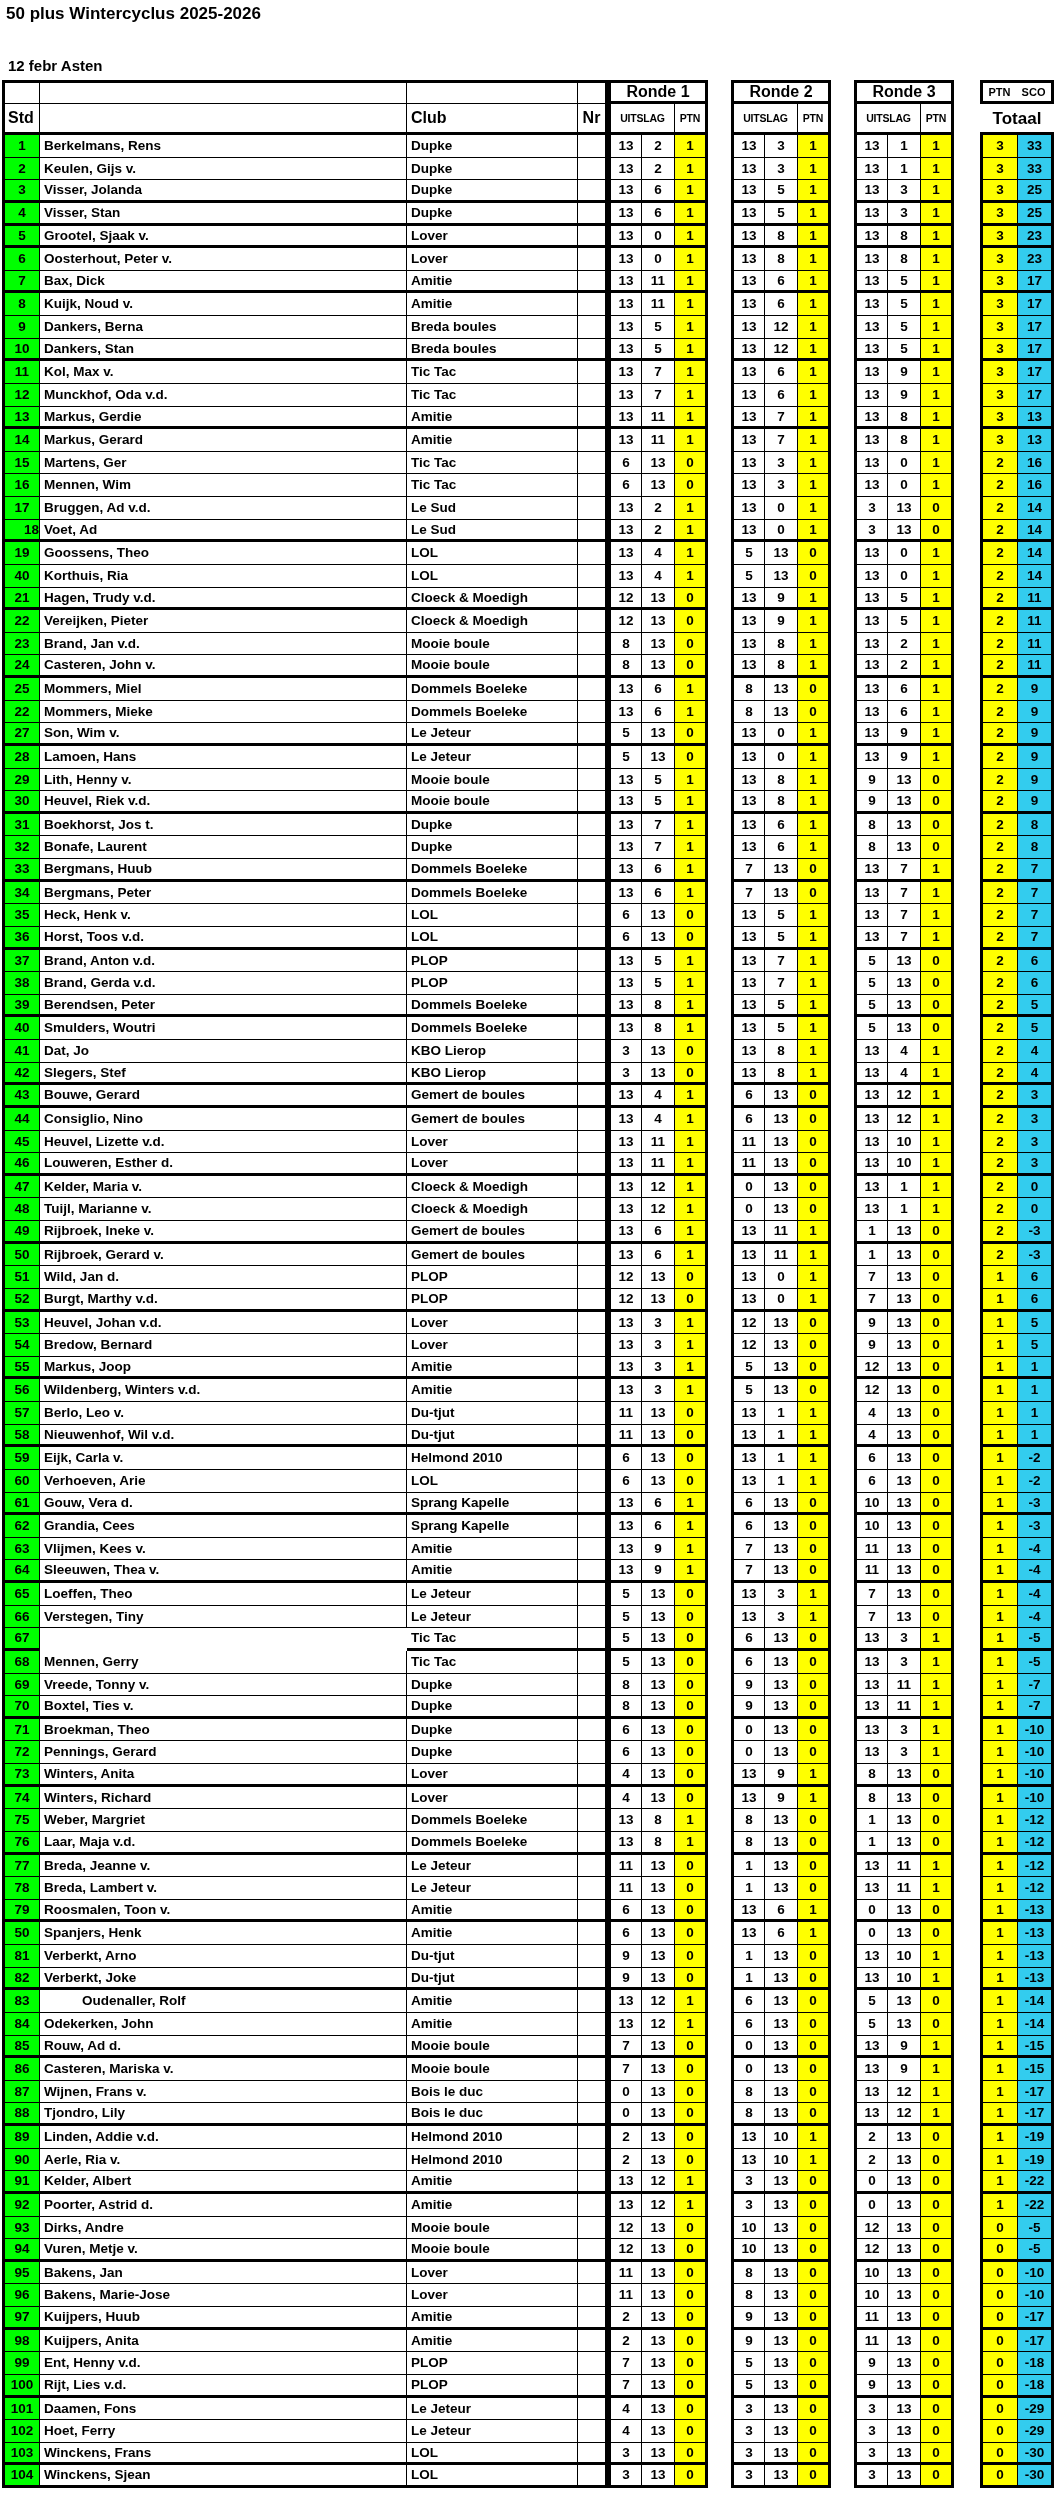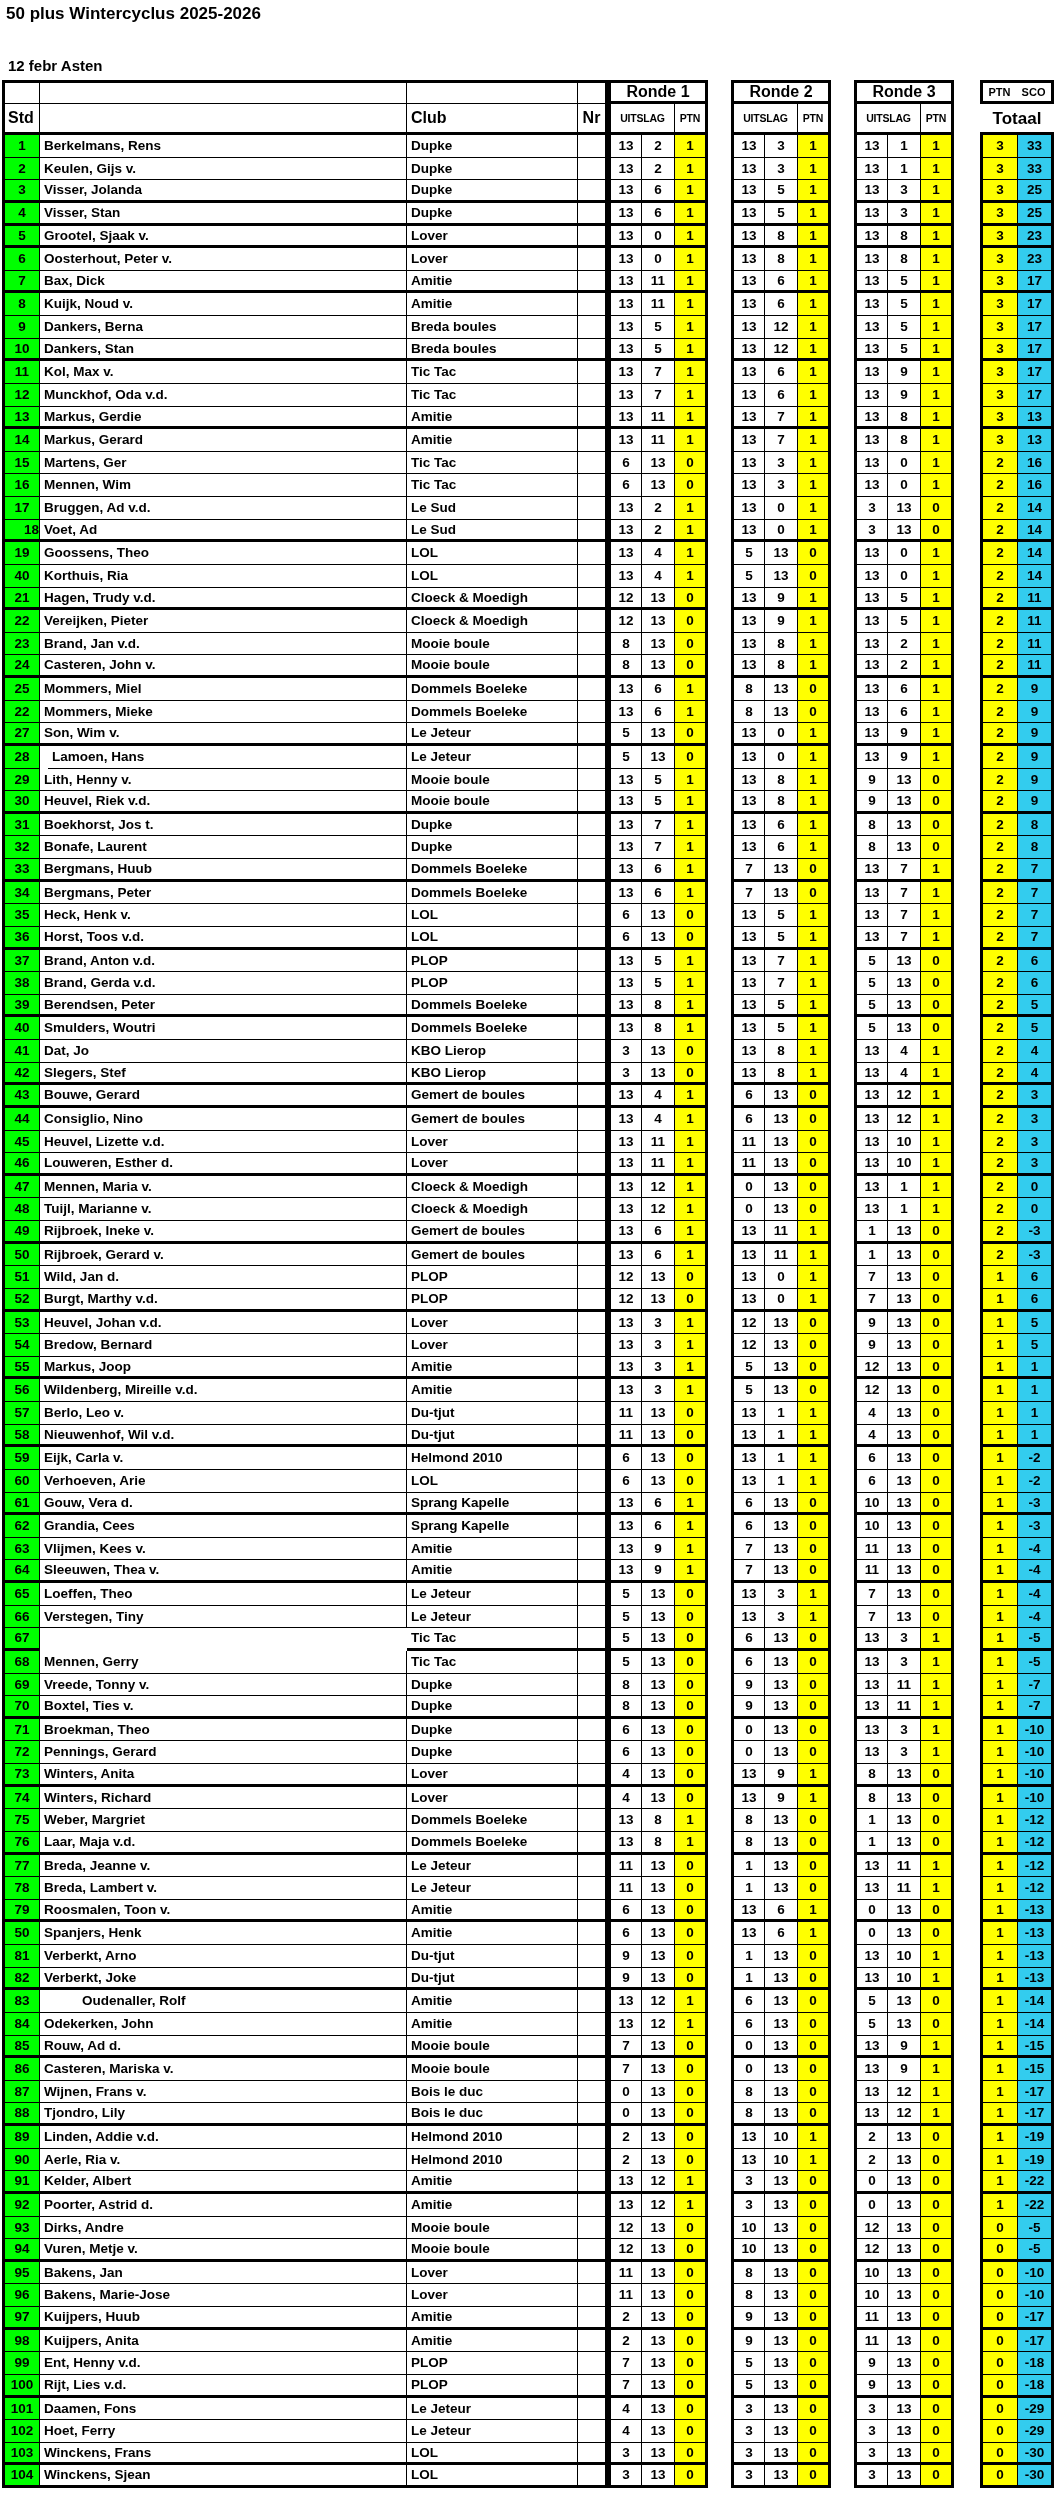--- a/index.html
+++ b/index.html
@@ -463,21 +463,21 @@
     <div class="cell num yellow br sep" style="grid-area: 29 / 7;">0</div>
     <div class="cell num bl sep" style="grid-area: 29 / 9;">13</div>
     <div class="cell num sep" style="grid-area: 29 / 10;">0</div>
     <div class="cell num yellow br sep" style="grid-area: 29 / 11;">1</div>
     <div class="cell num bl sep" style="grid-area: 29 / 13;">13</div>
     <div class="cell num sep" style="grid-area: 29 / 14;">9</div>
     <div class="cell num yellow br sep" style="grid-area: 29 / 15;">1</div>
     <div class="cell num yellow bl sep" style="grid-area: 29 / 17;">2</div>
     <div class="cell num cyan br sep" style="grid-area: 29 / 18;">9</div>
     <div class="cell num green bl" style="grid-area: 30 / 1;">28</div>
-    <div class="cell txt" style="grid-area: 30 / 2; margin-left: 8px;">Lamoen, Hans</div>
+    <div class="cell txt" style="grid-area: 30 / 2;">Lamoen, Hans</div>
     <div class="cell txt" style="grid-area: 30 / 3;">Le Jeteur</div>
     <div class="cell br" style="grid-area: 30 / 4;"></div>
     <div class="cell num bl" style="grid-area: 30 / 5;">5</div>
     <div class="cell num" style="grid-area: 30 / 6;">13</div>
     <div class="cell num yellow br" style="grid-area: 30 / 7;">0</div>
     <div class="cell num bl" style="grid-area: 30 / 9;">13</div>
     <div class="cell num" style="grid-area: 30 / 10;">0</div>
     <div class="cell num yellow br" style="grid-area: 30 / 11;">1</div>
     <div class="cell num bl" style="grid-area: 30 / 13;">13</div>
     <div class="cell num" style="grid-area: 30 / 14;">9</div>
@@ -748,21 +748,21 @@
     <div class="cell num yellow br sep" style="grid-area: 48 / 7;">1</div>
     <div class="cell num bl sep" style="grid-area: 48 / 9;">11</div>
     <div class="cell num sep" style="grid-area: 48 / 10;">13</div>
     <div class="cell num yellow br sep" style="grid-area: 48 / 11;">0</div>
     <div class="cell num bl sep" style="grid-area: 48 / 13;">13</div>
     <div class="cell num sep" style="grid-area: 48 / 14;">10</div>
     <div class="cell num yellow br sep" style="grid-area: 48 / 15;">1</div>
     <div class="cell num yellow bl sep" style="grid-area: 48 / 17;">2</div>
     <div class="cell num cyan br sep" style="grid-area: 48 / 18;">3</div>
     <div class="cell num green bl" style="grid-area: 49 / 1;">47</div>
-    <div class="cell txt" style="grid-area: 49 / 2;">Mennen, Maria v.</div>
+    <div class="cell txt" style="grid-area: 49 / 2;">Kelder, Maria v.</div>
     <div class="cell txt" style="grid-area: 49 / 3;">Cloeck &amp; Moedigh</div>
     <div class="cell br" style="grid-area: 49 / 4;"></div>
     <div class="cell num bl" style="grid-area: 49 / 5;">13</div>
     <div class="cell num" style="grid-area: 49 / 6;">12</div>
     <div class="cell num yellow br" style="grid-area: 49 / 7;">1</div>
     <div class="cell num bl" style="grid-area: 49 / 9;">0</div>
     <div class="cell num" style="grid-area: 49 / 10;">13</div>
     <div class="cell num yellow br" style="grid-area: 49 / 11;">0</div>
     <div class="cell num bl" style="grid-area: 49 / 13;">13</div>
     <div class="cell num" style="grid-area: 49 / 14;">1</div>
@@ -883,21 +883,21 @@
     <div class="cell num yellow br sep" style="grid-area: 57 / 7;">1</div>
     <div class="cell num bl sep" style="grid-area: 57 / 9;">5</div>
     <div class="cell num sep" style="grid-area: 57 / 10;">13</div>
     <div class="cell num yellow br sep" style="grid-area: 57 / 11;">0</div>
     <div class="cell num bl sep" style="grid-area: 57 / 13;">12</div>
     <div class="cell num sep" style="grid-area: 57 / 14;">13</div>
     <div class="cell num yellow br sep" style="grid-area: 57 / 15;">0</div>
     <div class="cell num yellow bl sep" style="grid-area: 57 / 17;">1</div>
     <div class="cell num cyan br sep" style="grid-area: 57 / 18;">1</div>
     <div class="cell num green bl" style="grid-area: 58 / 1;">56</div>
-    <div class="cell txt" style="grid-area: 58 / 2;">Wildenberg, Mireille v.d.</div>
+    <div class="cell txt" style="grid-area: 58 / 2;">Wildenberg, Winters v.d.</div>
     <div class="cell txt" style="grid-area: 58 / 3;">Amitie</div>
     <div class="cell br" style="grid-area: 58 / 4;"></div>
     <div class="cell num bl" style="grid-area: 58 / 5;">13</div>
     <div class="cell num" style="grid-area: 58 / 6;">3</div>
     <div class="cell num yellow br" style="grid-area: 58 / 7;">1</div>
     <div class="cell num bl" style="grid-area: 58 / 9;">5</div>
     <div class="cell num" style="grid-area: 58 / 10;">13</div>
     <div class="cell num yellow br" style="grid-area: 58 / 11;">0</div>
     <div class="cell num bl" style="grid-area: 58 / 13;">12</div>
     <div class="cell num" style="grid-area: 58 / 14;">13</div>

